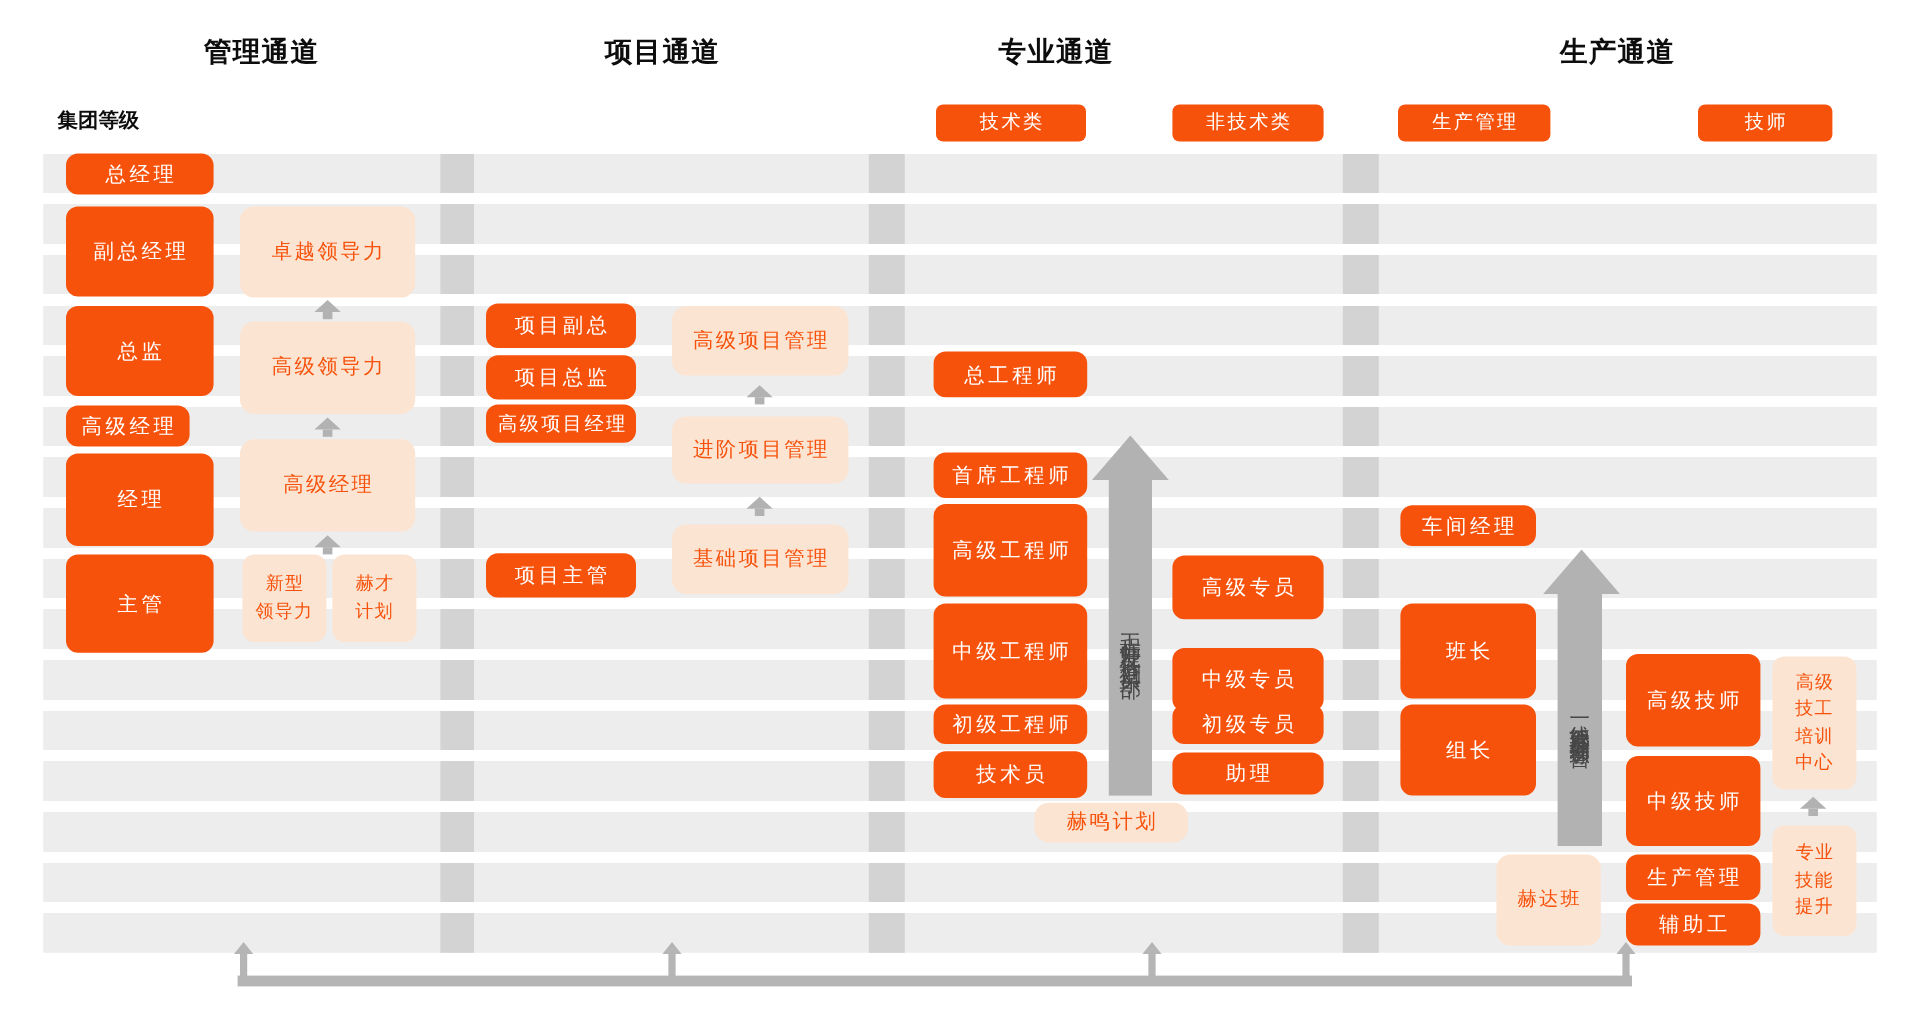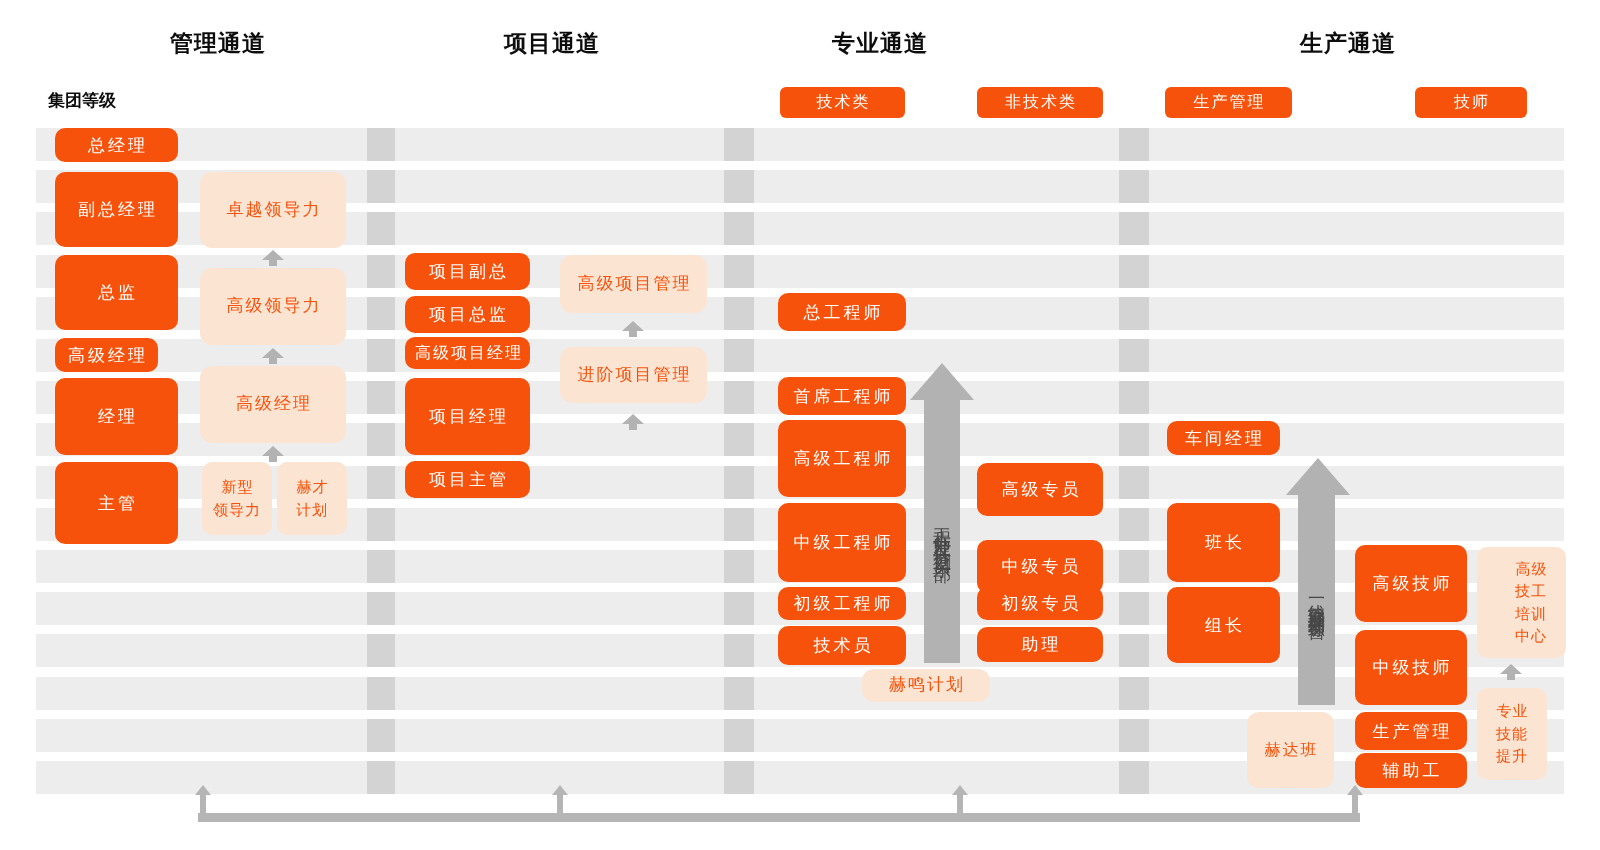--- a/index.html
+++ b/index.html
@@ -100,25 +100,25 @@
       <div class="stem"></div>
     </div>
   <div class="sarrow" style="left:262px;top:446px;">
       <div class="tri"></div>
       <div class="stem"></div>
     </div>
 
   <div class="ob" style="left:405px;top:253px;width:125px;height:37px;">项目副总</div>
   <div class="ob" style="left:405px;top:296px;width:125px;height:37px;">项目总监</div>
   <div class="ob" style="left:405px;top:337px;width:125px;height:32px;font-size:16px;letter-spacing:2px;">高级项目经理</div>
-  <div class="ob" style="left:405px;top:378px;width:125px;height:77px;">项目经理</div>
   <div class="ob" style="left:405px;top:461px;width:125px;height:37px;">项目主管</div>
 
   <div class="lb" style="left:560px;top:255px;width:147px;height:58px;">高级项目管理</div>
   <div class="lb" style="left:560px;top:347px;width:147px;height:56px;">进阶项目管理</div>
+  <div class="lb" style="left:560px;top:437px;width:147px;height:58px;">基础项目管理</div>
   <div class="sarrow" style="left:622px;top:321px;">
       <div class="tri"></div>
       <div class="stem"></div>
     </div>
   <div class="sarrow" style="left:622px;top:414px;">
       <div class="tri"></div>
       <div class="stem"></div>
     </div>
 
   <div class="ob" style="left:778px;top:293px;width:128px;height:38px;">总工程师</div>
@@ -146,21 +146,21 @@
   <div class="bighead" style="left:1286px;top:458px;"></div>
   <div class="bigshaft" style="left:1298px;top:494px;width:37px;height:211px;"></div>
   <div class="vtext vt2" style="left:1295px;top:500px;width:43px;height:200px;">一线管理发展计划训练营</div>
 
   <div class="ob" style="left:1355px;top:545px;width:112px;height:77px;">高级技师</div>
   <div class="ob" style="left:1355px;top:630px;width:112px;height:75px;">中级技师</div>
   <div class="ob" style="left:1355px;top:712px;width:112px;height:38px;">生产管理</div>
   <div class="ob" style="left:1355px;top:753px;width:112px;height:35px;">辅助工</div>
 
   <div class="lb" style="left:1247px;top:712px;width:87px;height:76px;font-size:16px;">赫达班</div>
-  <div class="lb sm" style="left:1477px;top:547px;width:70px;height:111px;padding-left:19px;">高级
+  <div class="lb sm" style="left:1477px;top:547px;width:70px;height:111px;">高级
 技工
 培训
 中心</div>
   <div class="sarrow" style="left:1500px;top:664px;">
       <div class="tri"></div>
       <div class="stem"></div>
     </div>
   <div class="lb sm" style="left:1477px;top:688px;width:70px;height:92px;">专业
 技能
 提升</div>

